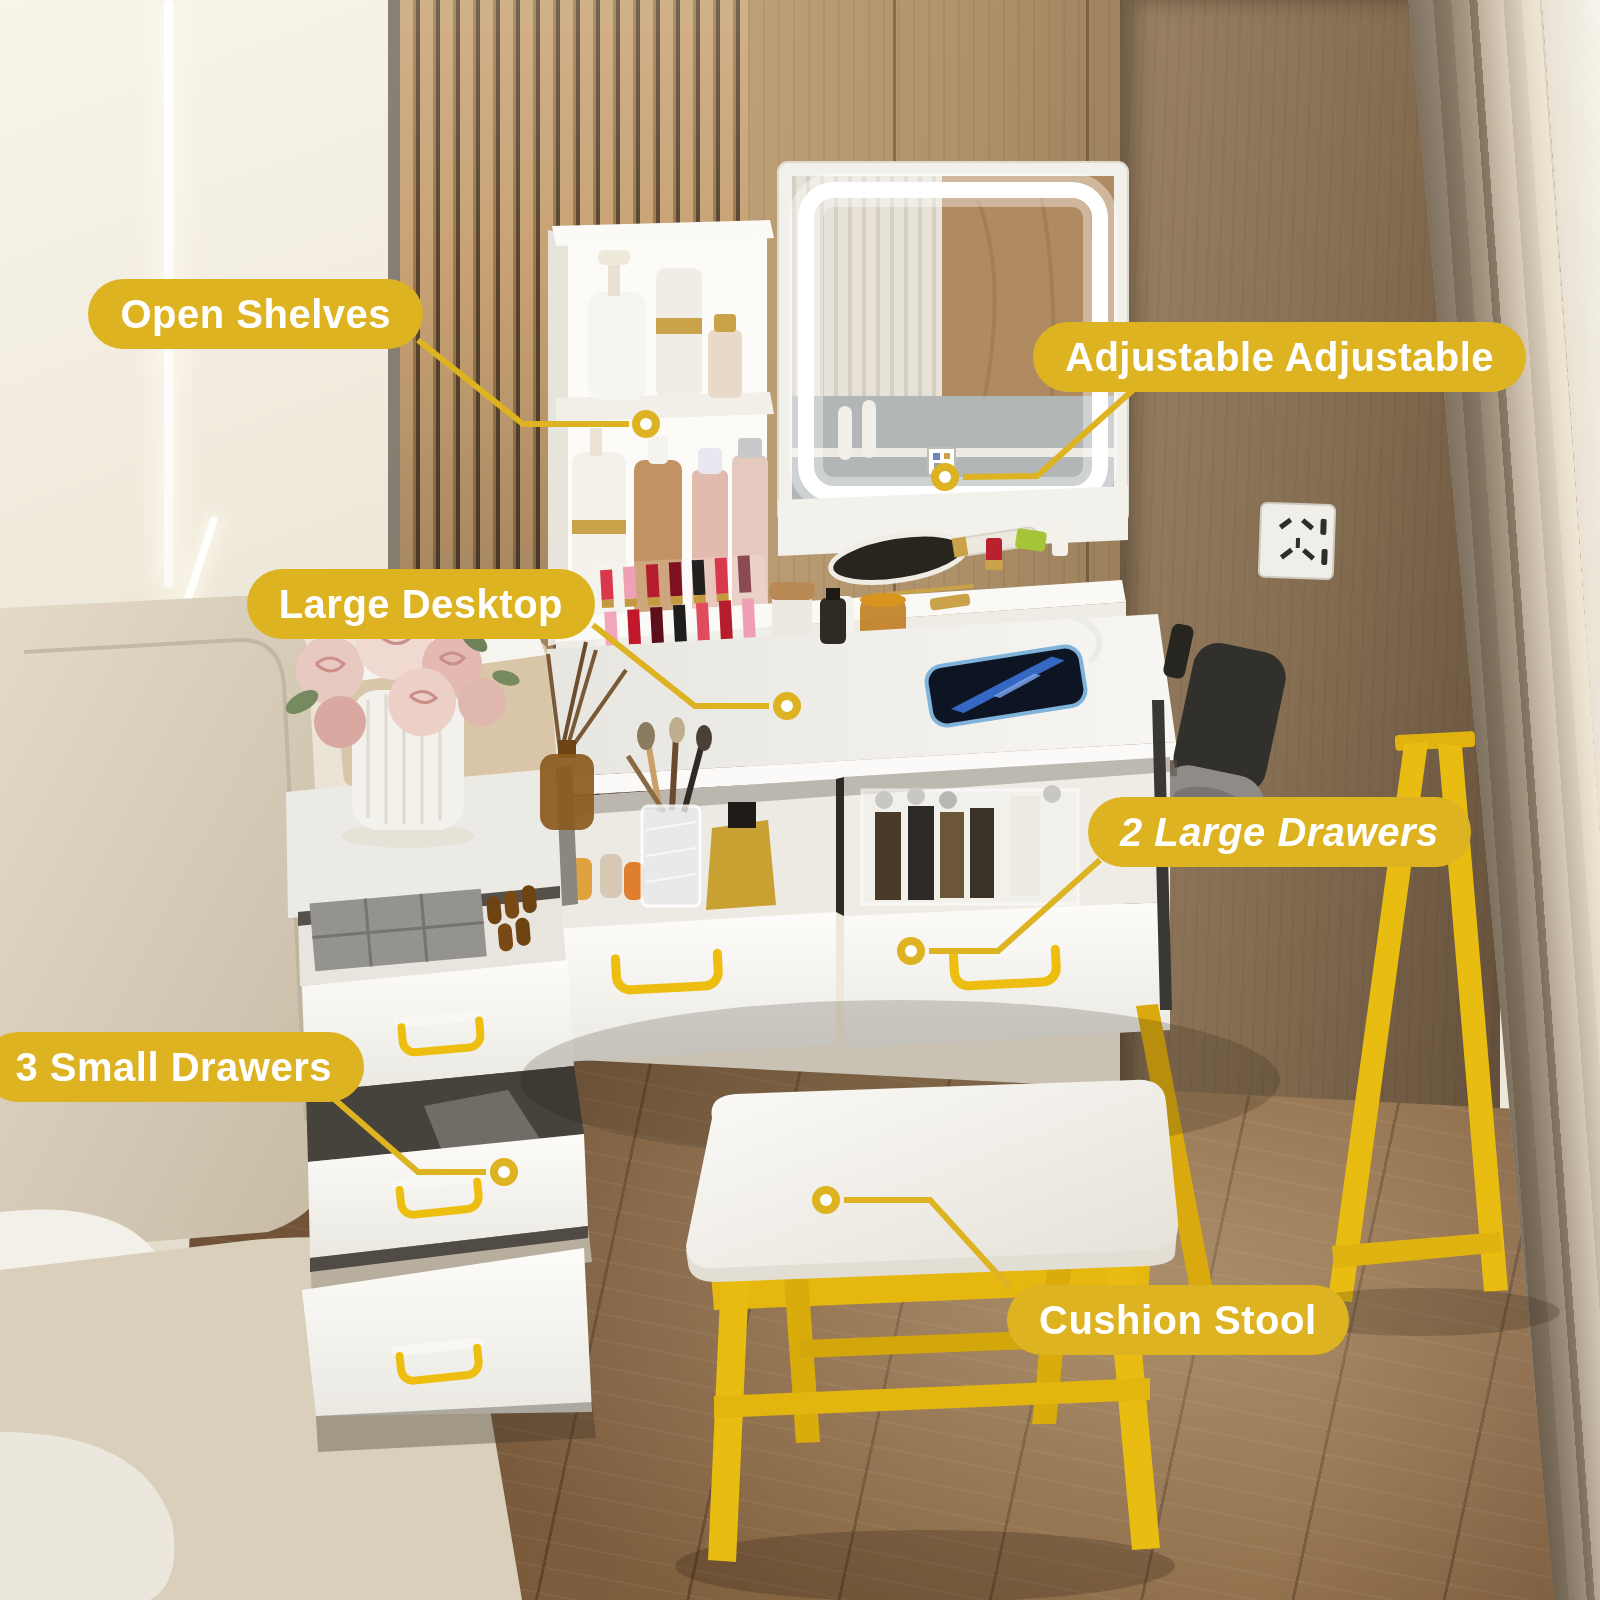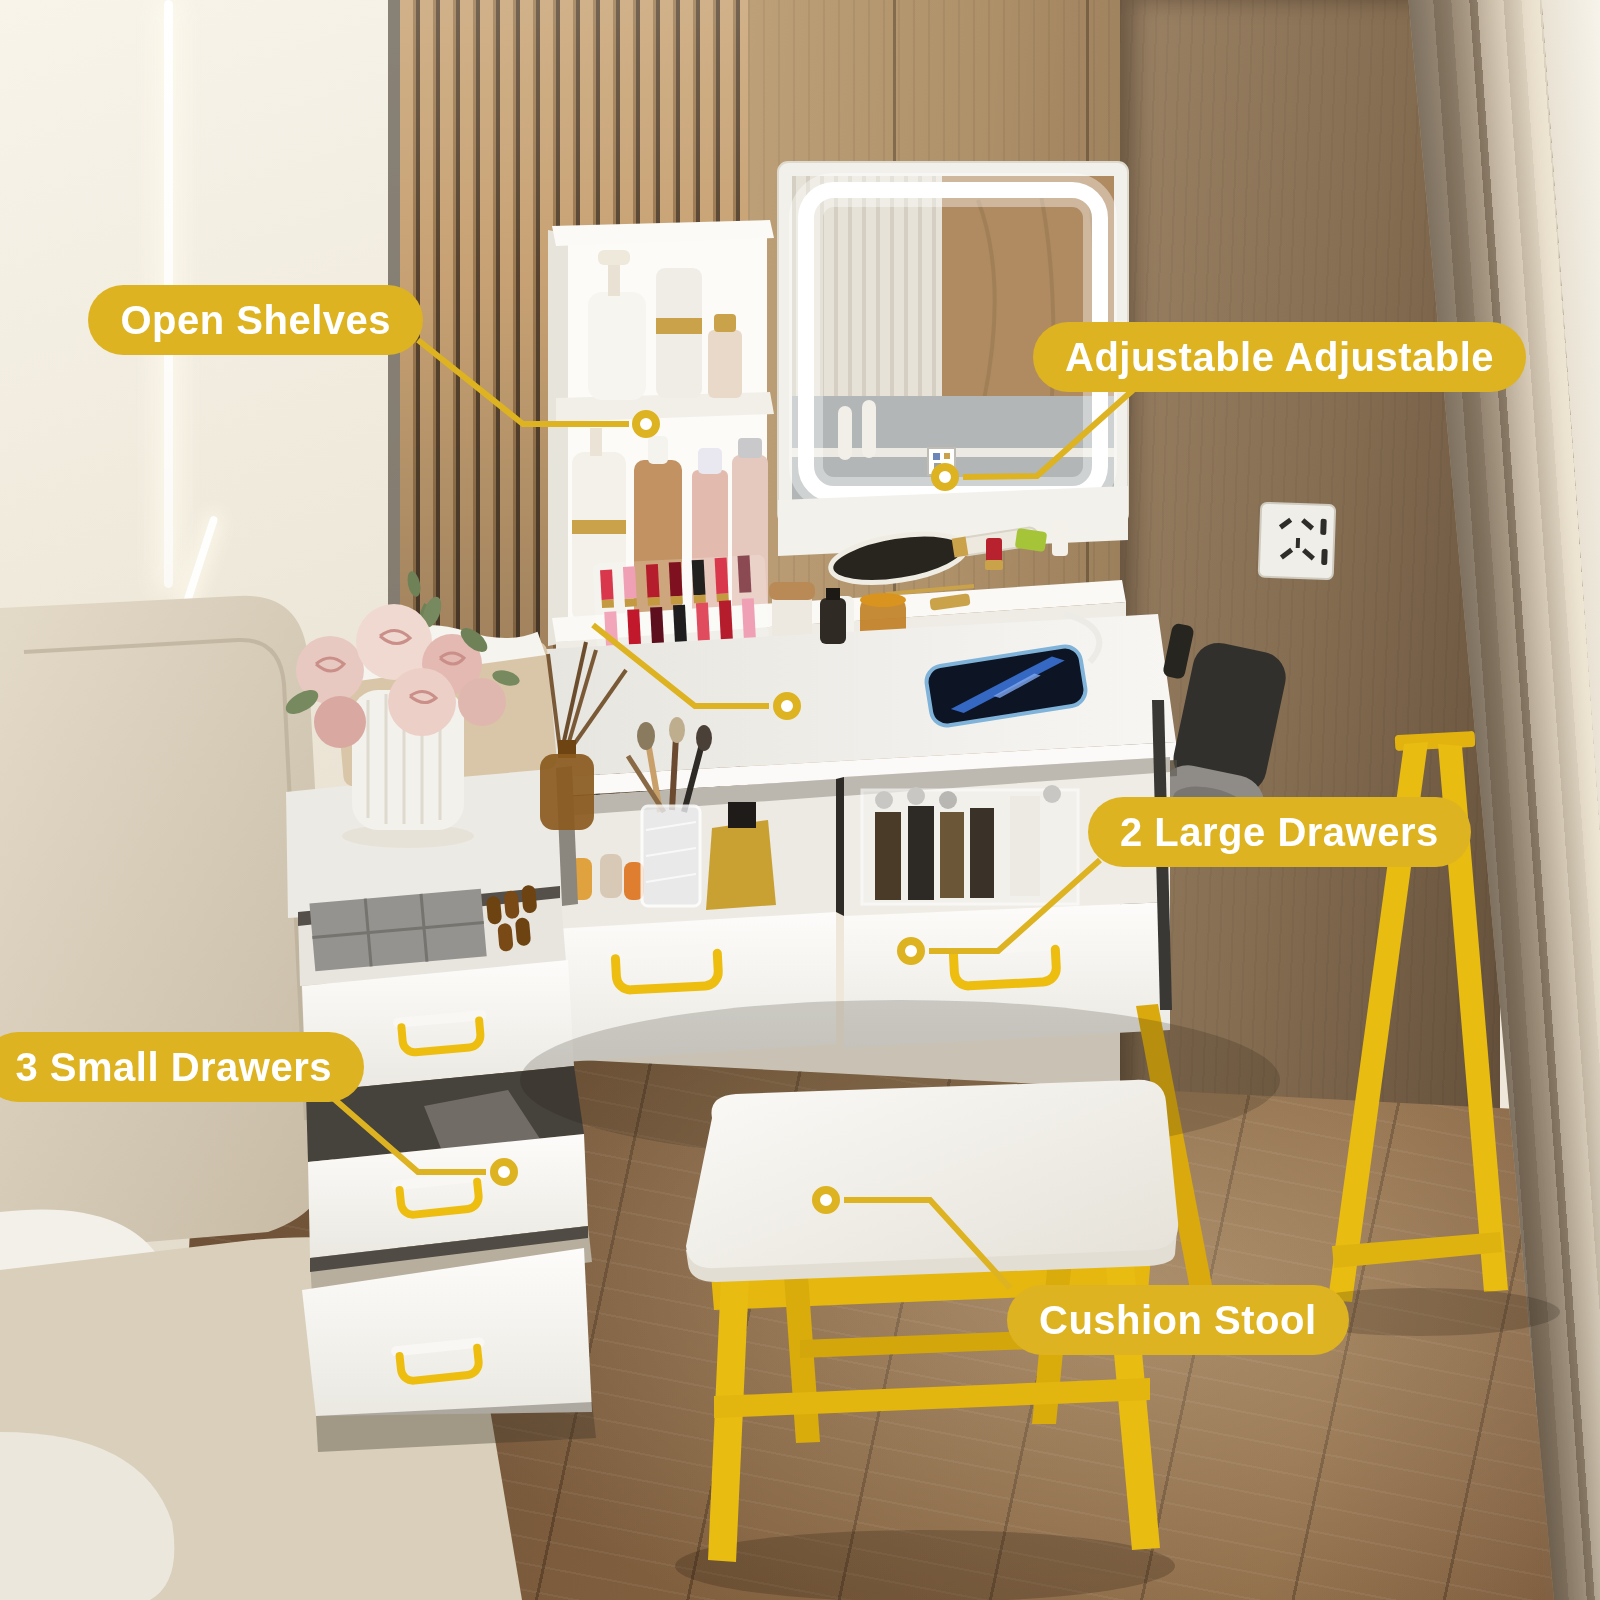--- a/index.html
+++ b/index.html
@@ -433,19 +433,20 @@
     <g fill="#FFFFFF" stroke="#DDB321" stroke-width="8">
       <circle cx="646" cy="424" r="10"></circle>
       <circle cx="945" cy="477" r="10"></circle>
       <circle cx="787" cy="706" r="10"></circle>
       <circle cx="911" cy="951" r="10"></circle>
       <circle cx="504" cy="1172" r="10"></circle>
       <circle cx="826" cy="1200" r="10"></circle>
     </g>
   </svg>
 
-  <div class="pill" style="right:1177px;top:285px;">Open Shelves</div>
+  <div class="pill" style="right:1177px;top:279px;">Open Shelves</div>
   <div class="pill" style="left:1033px;top:322px;">Adjustable Adjustable</div>
-  <div class="pill" style="left:1088px;top:797px;">2 Large Drawers</div>
+  <div class="pill" style="right:1005px;top:569px;">Large Desktop</div>
+  <div class="pill" style="left:1088px;top:797px;font-style:italic;">2 Large Drawers</div>
   <div class="pill" style="right:1236px;top:1032px;">3 Small Drawers</div>
   <div class="pill" style="left:1007px;top:1285px;text-align:right;">Cushion Stool</div>
 
 </div>
 
 </body></html>

